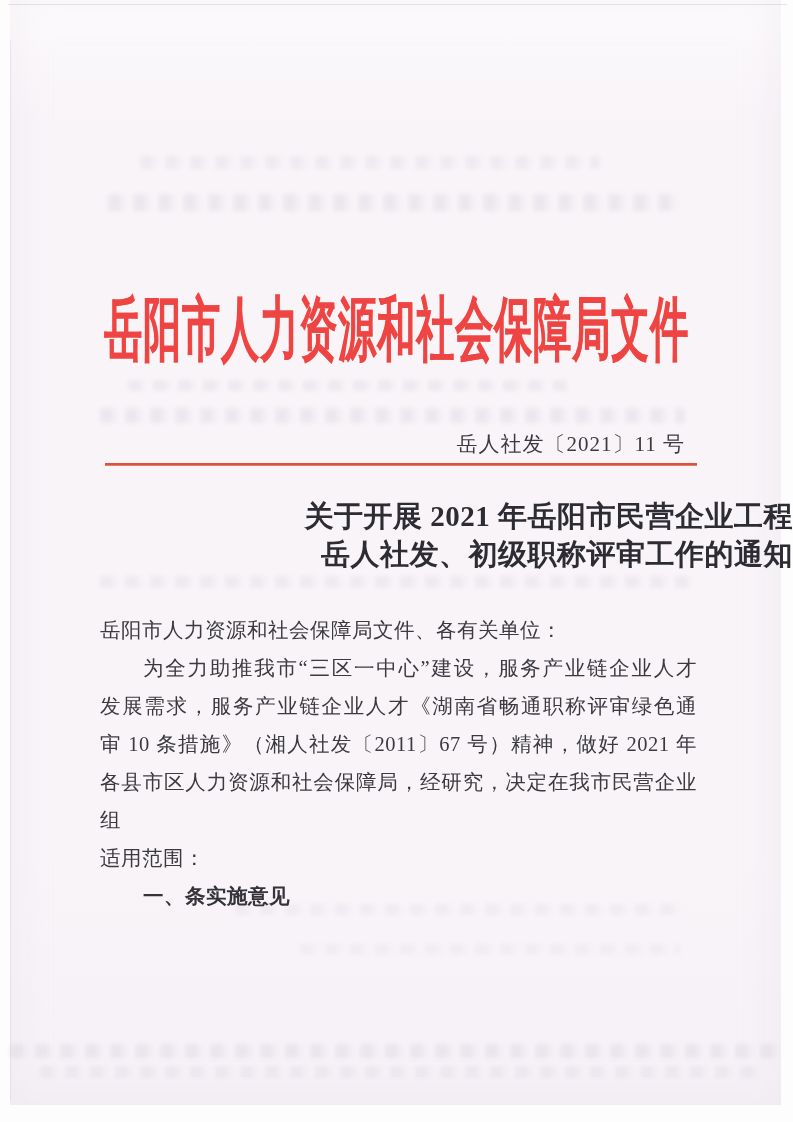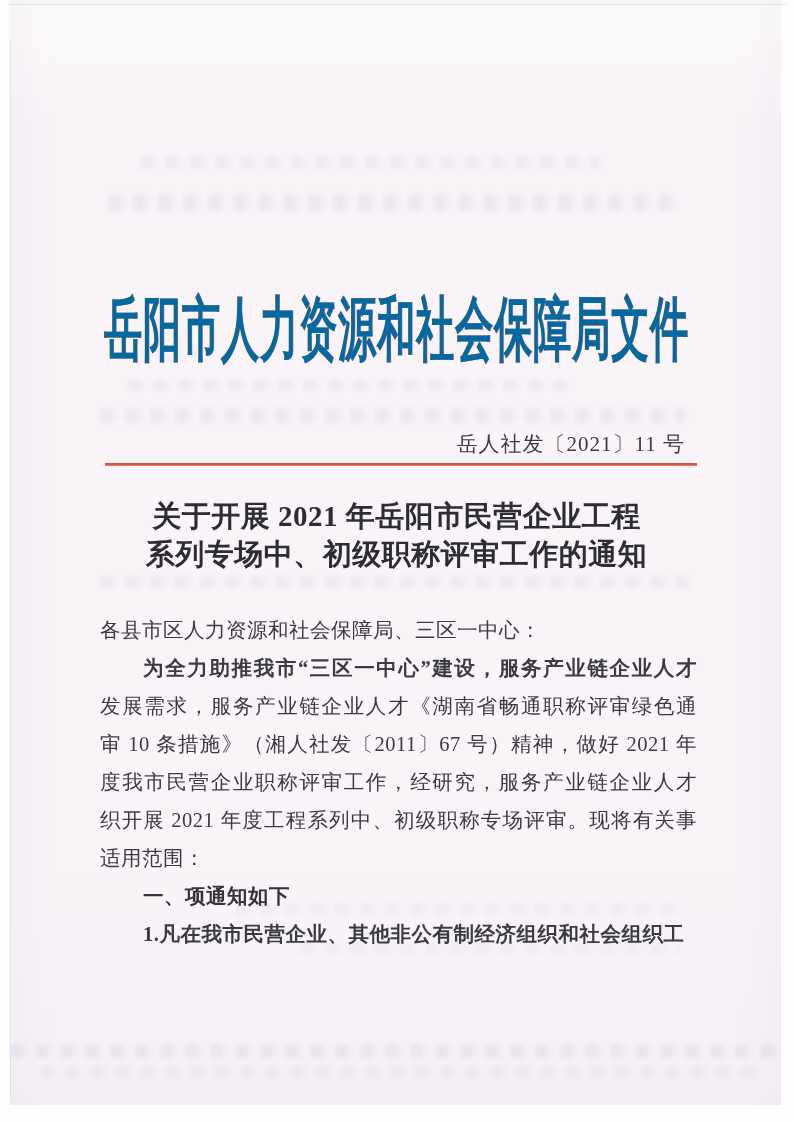--- a/index.html
+++ b/index.html
@@ -68,21 +68,21 @@
   .g8 { left:  10px; top: 1044px; width: 770px; height: 14px; opacity: .55; }
   .g9 { left:  40px; top: 1066px; width: 720px; height: 12px; opacity: .42; }
 
   
   .agency-header {
     position: absolute;
     left: 0;
     top: 294px;
     width: 793px;
     text-align: center;
-    color: #0369a1;
+    color: #ef4444;
     font-weight: bold;
     font-size: 38px;
     line-height: 38px;
     letter-spacing: 1px;
     white-space: nowrap;
   }
   .agency-header .stretch {
     display: inline-block;
     transform: scaleY(1.84);
     transform-origin: top center;
@@ -105,40 +105,40 @@
     top: 463px;
     width: 592px;
     height: 3px;
     background: linear-gradient(180deg, #d9543f 0 55%, #f0907e 100%);
   }
   .doc-title {
     position: absolute;
     left: 0;
     top: 497px;
     width: 793px;
-    text-align: center;
+    text-align: right;
     font-size: 29px;
     line-height: 38px;
     font-weight: bold;
     color: #2d2c33;
     letter-spacing: 0.5px;
   }
   
   .body-block {
     position: absolute;
     left: 100px;
     top: 611px;
     width: 597px;
     font-size: 20.5px;
     line-height: 38px;
     color: #3b3a41;
     letter-spacing: 0.5px;
   }
   .line { min-height: 38px; }
-  .indent { text-indent: 43px; font-weight: bold; }
+  .indent { text-indent: 43px; }
   .jl { text-align: justify; text-align-last: justify; }
   .bold { font-weight: bold; color: #343339; }
 </style>
 </head>
 <body>
 
 <div class="stage">
 
   <div class="paper"></div>
   <div class="edge-line-top"></div>
@@ -157,28 +157,26 @@
   <div class="agency-header">
     <span class="stretch">岳阳市人力资源和社会保障局文件</span>
   </div>
 
   <div class="doc-number">岳人社发〔2021〕11 号</div>
 
   <div class="red-rule"></div>
 
   <div class="doc-title">
     <div>关于开展 2021 年岳阳市民营企业工程</div>
-    <div>系列专场中、初级职称评审工作的通知</div>
+    <div>岳人社发、初级职称评审工作的通知</div>
   </div>
 
   <div class="body-block">
-    <div class="line">各县市区人力资源和社会保障局、三区一中心：</div>
+    <div class="line">岳阳市人力资源和社会保障局文件、各有关单位：</div>
     <div class="line indent jl">为全力助推我市“三区一中心”建设，服务产业链企业人才</div>
     <div class="line jl">发展需求，服务产业链企业人才《湖南省畅通职称评审绿色通</div>
     <div class="line jl">审 10 条措施》（湘人社发〔2011〕67 号）精神，做好 2021 年</div>
-    <div class="line jl">度我市民营企业职称评审工作，经研究，服务产业链企业人才</div>
-    <div class="line jl">织开展 2021 年度工程系列中、初级职称专场评审。现将有关事</div>
+    <div class="line jl">各县市区人力资源和社会保障局，经研究，决定在我市民营企业组</div>
     <div class="line">适用范围：</div>
-    <div class="line indent bold">一、项通知如下</div>
-    <div class="line indent">1.凡在我市民营企业、其他非公有制经济组织和社会组织工</div>
+    <div class="line indent bold">一、条实施意见</div>
   </div>
 
 </div>
 
 </body></html>

